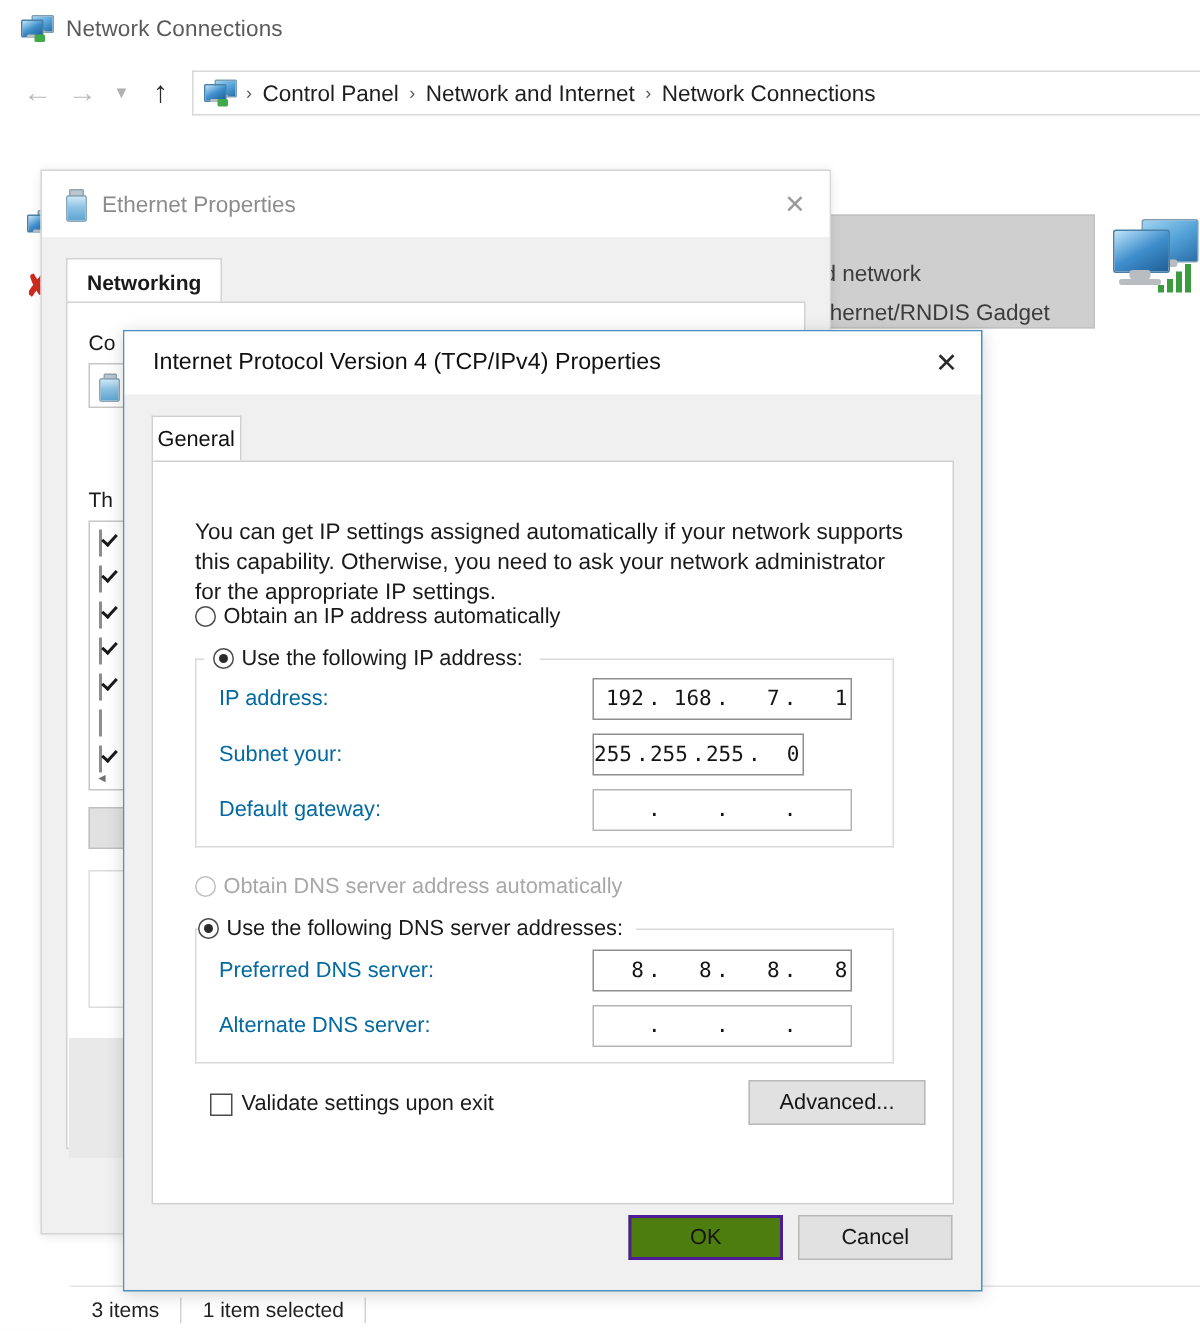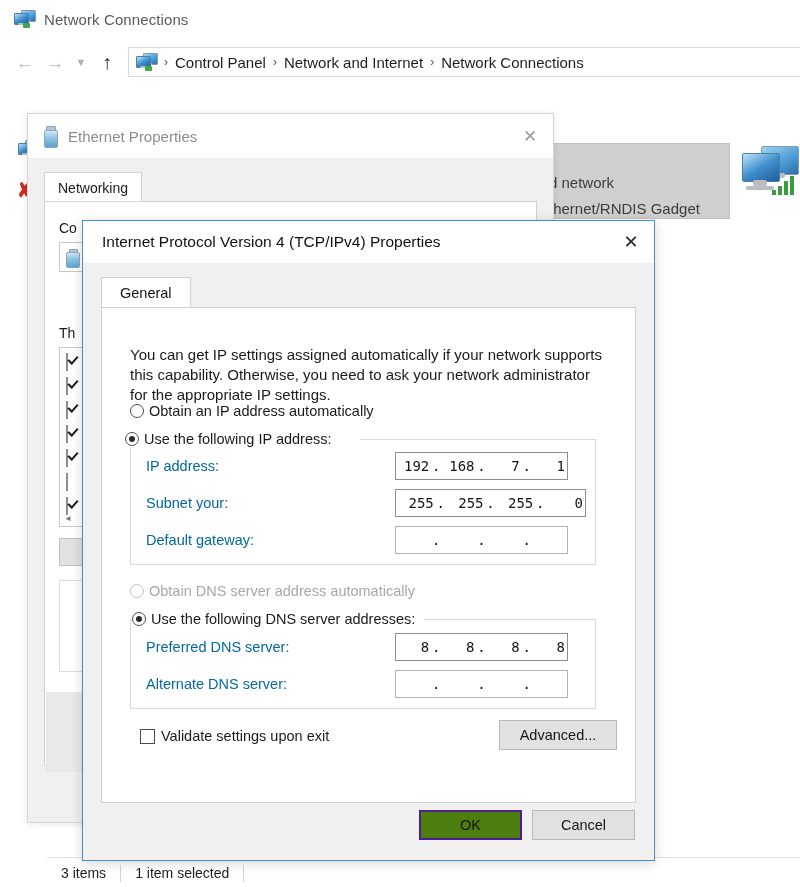--- a/index.html
+++ b/index.html
@@ -246,21 +246,21 @@
   }
 
   .eth-body {
     position: absolute;
     left: 0; top: 44px; right: 0; bottom: 0;
     background: #f0f0f0;
   }
   .eth-tabstrip {
     position: absolute;
     left: 16px; top: 14px;
-    right: 16px; height: 30px;
+    right: 16px; height: 30px; font-weight: bold;
   }
   .eth-tab {
     position: absolute;
     left: 0; top: 0;
     height: 30px;
     padding: 0 13px;
     background: #ffffff;
     border: 1px solid #d2d2d2;
     border-bottom: none;
     display: flex; align-items: center;
@@ -382,21 +382,21 @@
     background: #f0f0f0;
   }
   .ip-tabstrip {
     position: absolute;
     left: 18px; top: 14px; right: 18px; height: 31px;
   }
   .ip-tab {
     position: absolute;
     left: 0; top: 0;
     height: 31px;
-    padding: 0 18px;
+    padding: 0 3px;
     background: #ffffff;
     border: 1px solid #d0d0d0;
     border-bottom: none;
     display: flex; align-items: center;
     font-size: 14.5px;
     color: #111;
     box-sizing: border-box;
   }
   .ip-tabline {
     position: absolute;
@@ -685,38 +685,38 @@
 
       <div class="radio-row" style="left:28px;top:95px;">
         <span class="radio"></span>
         <span class="radio-label">Obtain an IP address automatically</span>
       </div>
 
       <div class="grpframe-topleft" style="left:28px;top:131px;width:6px;"></div>
       <div class="grpframe-topright" style="left:258px;top:131px;width:236px;"></div>
       <div class="grpframe" style="left:28px;top:131px;width:466px;height:126px;"></div>
 
-      <div class="radio-row" style="left:23px;top:123px;background:#ffffff;padding:0 4px 0 0;">
+      <div class="radio-row" style="left:40px;top:123px;background:#ffffff;padding:0 4px 0 0;">
         <span class="radio on"></span>
         <span class="radio-label">Use the following IP address:</span>
       </div>
 
       <span class="fld-label" style="left:44px;top:150px;">IP address:</span>
       <div class="ipbox" style="left:293px;top:144px;width:173px;">
         <span class="octet">192</span>
         <span class="dotsep">.</span>
         <span class="octet">168</span>
         <span class="dotsep">.</span>
         <span class="octet">7</span>
         <span class="dotsep">.</span>
         <span class="octet">1</span>
       </div>
 
       <span class="fld-label" style="left:44px;top:187px;">Subnet your:</span>
-      <div class="ipbox" style="left:293px;top:181px;width:191px;">
+      <div class="ipbox" style="left:293px;top:181px;width:141px;">
         <span class="octet">255</span>
         <span class="dotsep">.</span>
         <span class="octet">255</span>
         <span class="dotsep">.</span>
         <span class="octet">255</span>
         <span class="dotsep">.</span>
         <span class="octet">0</span>
       </div>
 
       <span class="fld-label" style="left:44px;top:224px;">Default gateway:</span>

